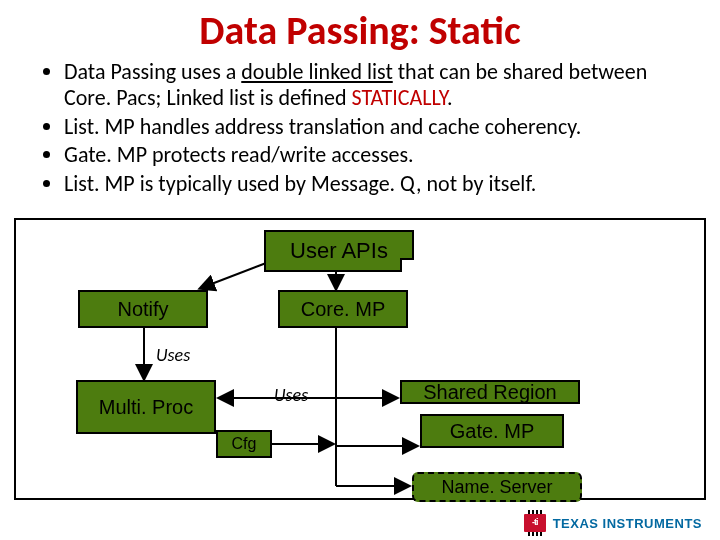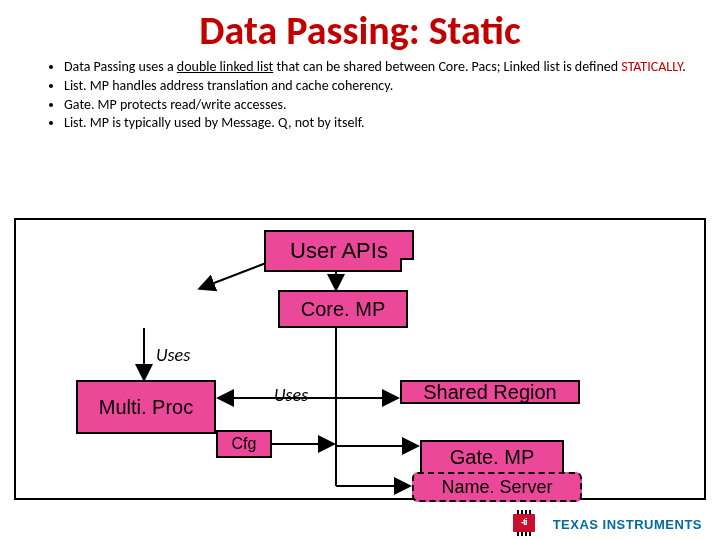--- a/index.html
+++ b/index.html
@@ -14,41 +14,41 @@
   .title {
     text-align: center;
     font-weight: bold;
     color: #c00000;
     font-size: 40px;
     margin-top: 6px;
     margin-bottom: 4px;
   }
   .bullets {
     margin: 0 24px 8px 24px;
-    font-size: 14px;
+    font-size: 22px;
     color: #000;
     line-height: 1.2;
   }
   .bullets li { margin-bottom: 2px; }
   .static { color: #c00000; }
   .dll { text-decoration: underline; }
   .diagram {
     position: absolute;
     left: 14px;
     top: 218px;
     width: 692px;
     height: 282px;
     border: 2px solid #000;
     background: #fff;
     box-sizing: border-box;
   }
   .node {
     position: absolute;
     border: 2px solid #000;
-    background: #ec4899;
+    background: #4d7c0f;
     text-align: right;
     font-family: Arial, sans-serif;
     font-size: 20px;
     box-sizing: border-box;
     display: flex;
     align-items: center;
     justify-content: center;
   }
   .dashed { border-style: dashed; border-radius: 6px; }
   .userapis {
@@ -71,21 +71,21 @@
     left:-2px; top:-2px;
     width:0;height:0;
     border-right:14px solid transparent;
     border-bottom:14px solid #000;
     opacity:0;
   }
   .notify  { left: 62px;  top: 70px;  width: 130px; height: 38px; }
   .listmp  { left: 262px; top: 70px;  width: 130px; height: 38px; }
   .multiproc{left: 60px;  top: 160px; width: 140px; height: 54px; }
   .shared  { left: 384px; top: 160px; width: 180px; height: 24px; }
-  .gatemp  { left: 404px; top: 220px; width: 144px; height: 34px; }
+  .gatemp  { left: 404px; top: 194px; width: 144px; height: 34px; }
   .nameserver{left:396px; top: 252px; width: 170px; height: 30px; font-size:18px;}
   .cfgbox  { left: 200px; top: 210px; width: 56px;  height: 28px; font-size:16px;}
   .lab {
     position: absolute;
     font-style: italic;
     font-size: 18px;
     background: transparent;
   }
   .uses1 { left: 140px; top: 124px; }
   .uses2 { left: 258px; top: 164px; }
@@ -95,22 +95,22 @@
     left: 0; top: 0;
     width: 100%; height: 100%;
     overflow: visible;
   }
   
   .logo {
     position: absolute;
     right: 18px;
     bottom: 8px;
     display: flex;
-    align-items: flex-end;
-    gap: 18px;
+    align-items: center;
+    gap: 7px;
   }
   .logo-chip {
     position: relative;
     width: 22px; height: 18px;
     background: #c8102e;
     border-radius: 1px;
   }
   .logo-chip::before, .logo-chip::after {
     content:"";
     position:absolute;
@@ -168,20 +168,21 @@
 
     <line x1="320" y1="266" x2="392" y2="266" stroke="#000" stroke-width="2" marker-end="url(#arrow)"></line>
 
     <line x1="256" y1="224" x2="316" y2="224" stroke="#000" stroke-width="2" marker-end="url(#arrow)"></line>
   </svg>
 
   <div class="node userapis">
     <span>User APIs</span>
     <span class="earmark"></span>
   </div>
+  <div class="node notify">Notify</div>
   <div class="node listmp">Core. MP</div>
   <div class="node multiproc">Multi. Proc</div>
   <div class="node shared">Shared Region</div>
   <div class="node gatemp">Gate. MP</div>
   <div class="node dashed nameserver">Name. Server</div>
   <div class="node cfgbox">Cfg</div>
 
   <div class="lab uses1">Uses</div>
   <div class="lab uses2">Uses</div>
 </div>

